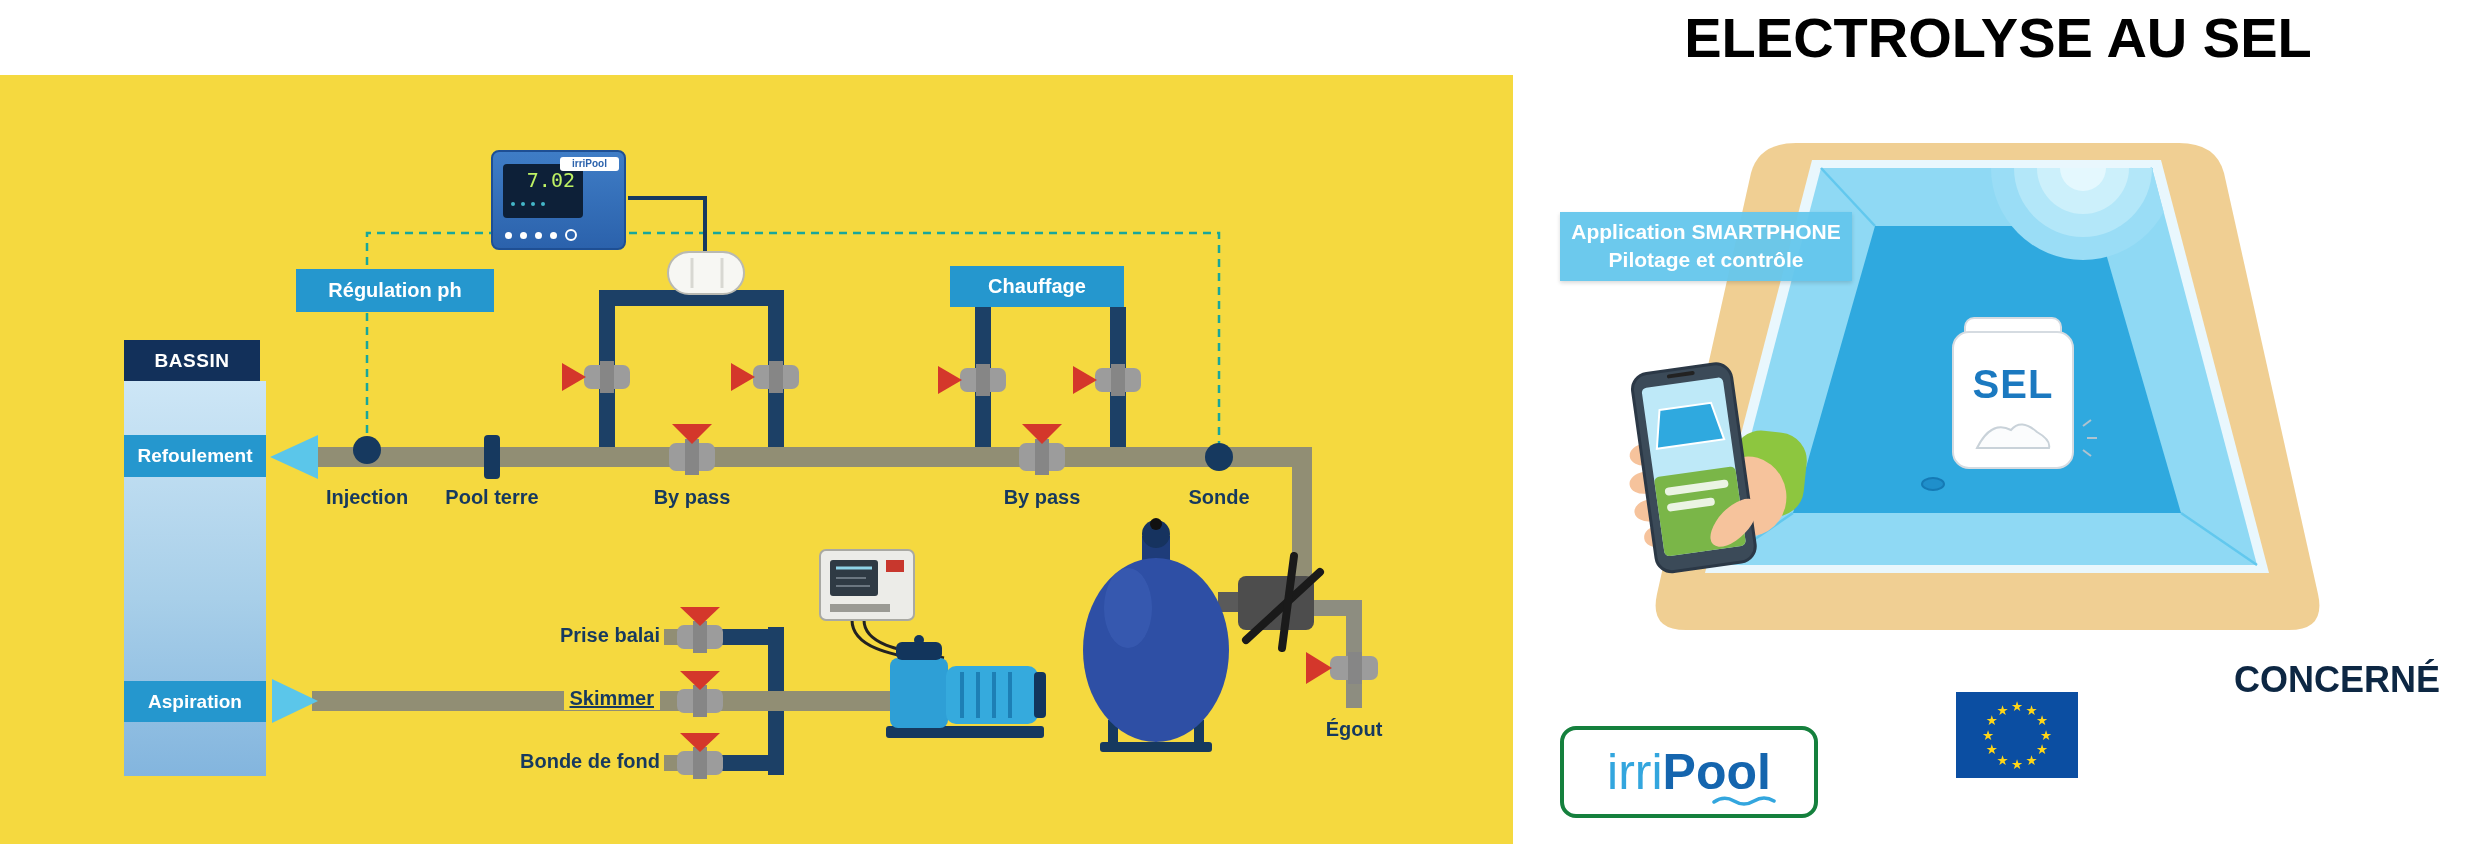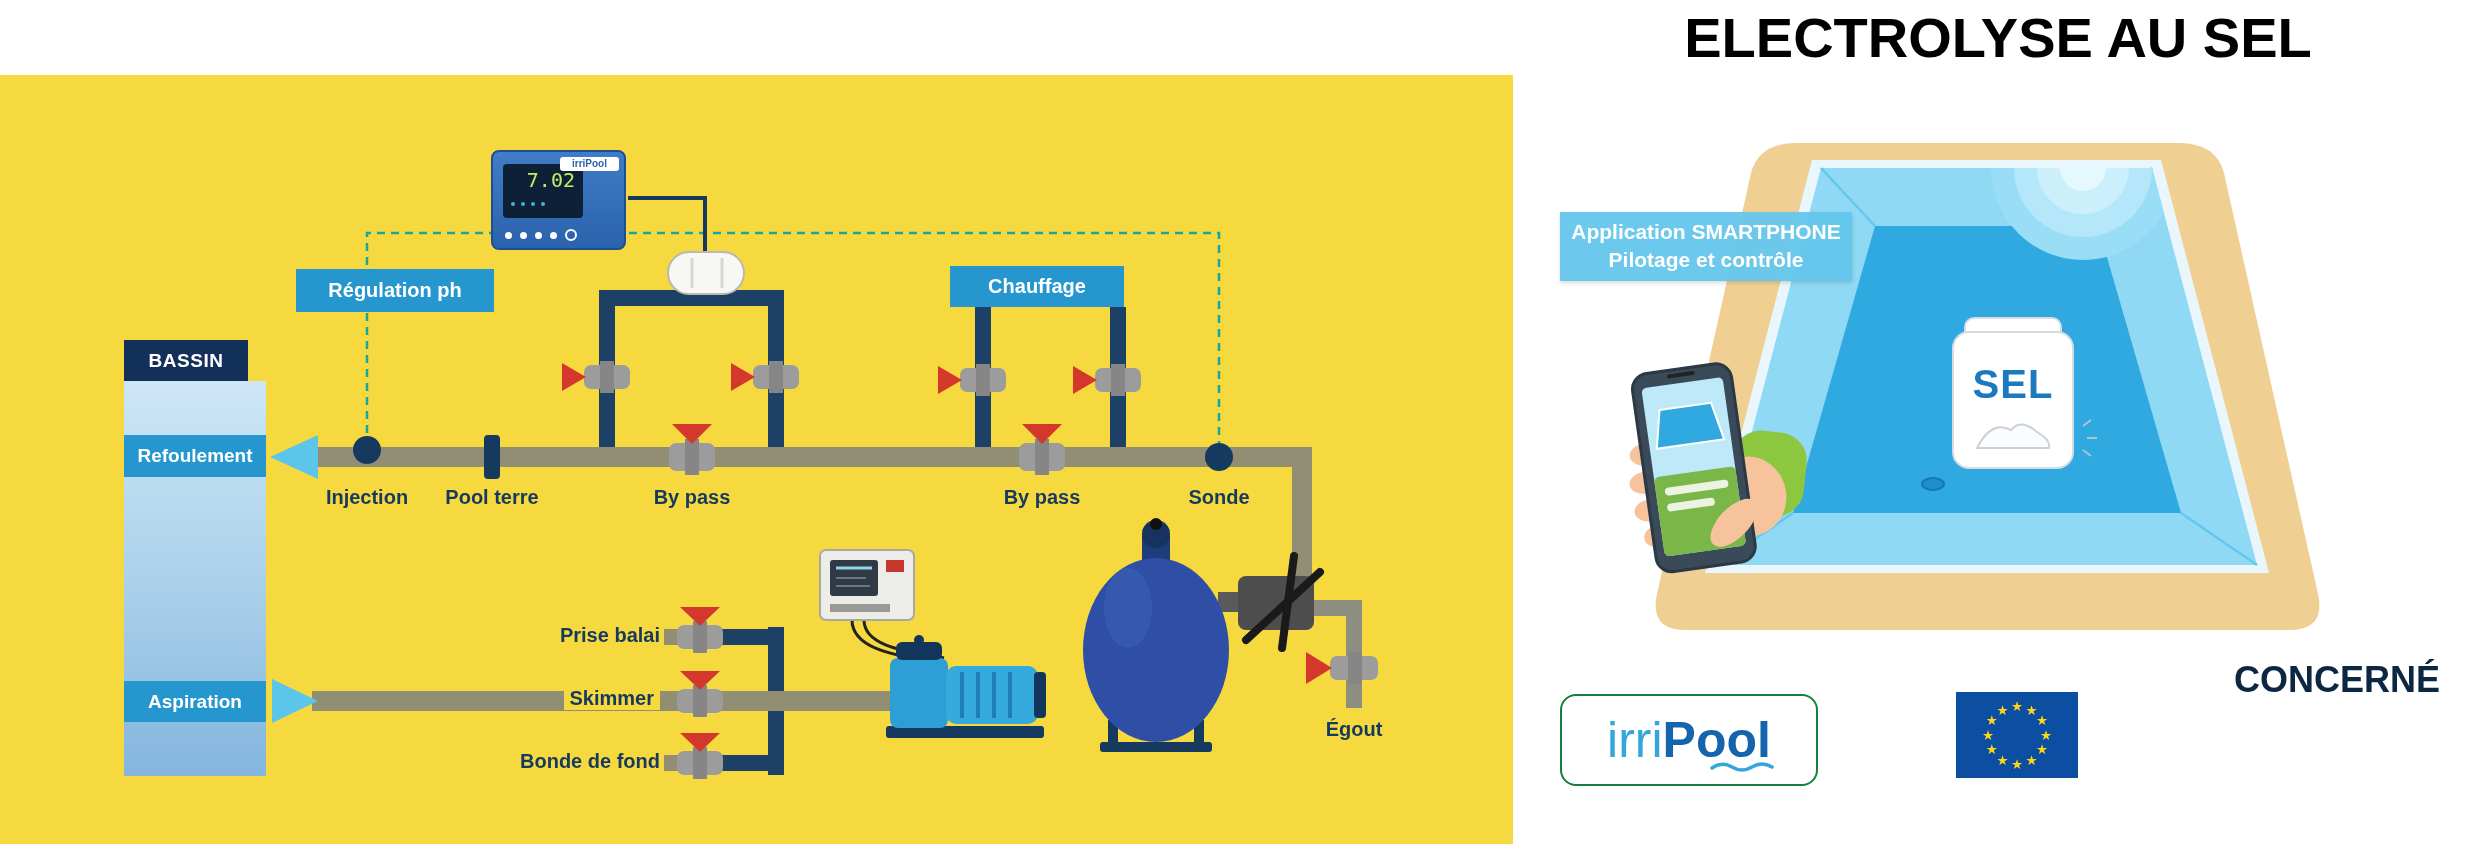--- a/index.html
+++ b/index.html
@@ -20,37 +20,37 @@
   #right-panel{position:absolute;left:1513px;top:0;width:970px;height:855px;}
 
   #left-svg{position:absolute;left:0;top:0;z-index:1;}
   #pool-svg{position:absolute;left:0;top:76px;z-index:1;}
 
   
   .bluebox{position:absolute;z-index:3;background:#2597CE;color:#fff;font-weight:bold;
     display:flex;align-items:center;justify-content:center;white-space:nowrap;}
   #box-reg-ph{left:296px;top:269px;width:198px;height:43px;font-size:20px;}
   #box-chauffage{left:950px;top:266px;width:174px;height:41px;font-size:20px;}
-  #box-bassin{left:124px;top:340px;width:124px;height:41px;font-size:19px;background:#12305A;letter-spacing:.5px;}
+  #box-bassin{left:124px;top:340px;width:136px;height:41px;font-size:19px;background:#12305A;letter-spacing:.5px;}
   #bassin-col{position:absolute;z-index:2;left:124px;top:381px;width:142px;height:395px;
     background:linear-gradient(180deg,#CDE6F6 0%,#A8CFE9 55%,#83B5DE 100%);}
   #box-refoulement{left:124px;top:435px;width:142px;height:42px;font-size:19px;}
   #box-aspiration{left:124px;top:681px;width:142px;height:41px;font-size:19px;}
 
   
   .plabel{position:absolute;z-index:3;color:#16395F;font-weight:bold;font-size:20px;white-space:nowrap;}
   .pl-center{transform:translateX(-50%);}
   #lbl-injection{left:367px;top:486px;}
   #lbl-poolterre{left:492px;top:486px;}
   #lbl-bypass1{left:692px;top:486px;}
   #lbl-bypass2{left:1042px;top:486px;}
   #lbl-sonde{left:1219px;top:486px;}
   #lbl-egout{left:1354px;top:718px;}
   #lbl-prisebalai{right:853px;top:624px;}
-  #lbl-skimmer{right:853px;top:687px;background:#F5D93F;padding:0 6px;}
+  #lbl-skimmer{right:853px;top:687px;background:#F5D93F;padding:0 6px;text-decoration:underline;}
   #lbl-bonde{right:853px;top:750px;}
 
   
   #controller{position:absolute;z-index:4;left:491px;top:150px;width:135px;height:100px;
     background:linear-gradient(180deg,#3F7DC6,#2B62AC);border:2px solid #1E4F94;border-radius:8px;}
   .ctrl-screen{position:absolute;left:10px;top:12px;width:80px;height:54px;background:#0D2038;
     border-radius:4px;color:#bef264;font-family:"DejaVu Sans Mono",monospace;font-size:20px;
     text-align:right;padding:4px 8px;}
   .ctrl-leds{position:absolute;left:18px;top:50px;display:flex;gap:6px;}
   .ctrl-leds i{width:4px;height:4px;border-radius:50%;background:#52DCEC;opacity:.8;}
@@ -58,22 +58,22 @@
     font-weight:bold;padding:1px 12px;border-radius:3px;line-height:12px;}
   .ctrl-btns{position:absolute;left:12px;bottom:7px;display:flex;gap:8px;align-items:center;}
   .ctrl-btns i{width:7px;height:7px;border-radius:50%;background:#fff;}
   .ctrl-btns i.big{width:12px;height:12px;background:transparent;border:2px solid #fff;}
 
   
   #app-label{position:absolute;z-index:4;left:47px;top:212px;width:292px;
     background:rgba(100,198,236,.95);color:#fff;font-weight:bold;font-size:21px;text-align:center;
     padding:6px 8px;line-height:1.35;box-shadow:0 2px 4px rgba(0,0,0,.15);}
 
-  #logo-irripool{position:absolute;z-index:4;left:47px;top:694px;width:258px;height:92px;background:#fff;
-    border:2px solid #15803d;border-radius:16px;display:flex;align-items:center;justify-content:center;}
+  #logo-irripool{position:absolute;z-index:4;left:47px;top:726px;width:258px;height:92px;background:#fff;
+    border:4px solid #15803d;border-radius:16px;display:flex;align-items:center;justify-content:center;}
   #logo-irripool .irri{color:#33A6DE;font-size:50px;font-weight:400;}
   #logo-irripool .pool{color:#1565AE;font-size:50px;font-weight:700;}
   #logo-irripool svg{position:absolute;left:148px;top:64px;}
 
   #logo-eu{position:absolute;z-index:4;left:443px;top:692px;width:122px;height:86px;background:#0B4EA2;}
 
   #logo-eco{position:absolute;z-index:4;left:721px;top:658px;width:224px;height:140px;color:#0D2743;}
   .eco-line1{display:flex;align-items:flex-start;}
   .eco-line1 .t{font-size:48px;font-weight:800;line-height:48px;letter-spacing:1px;}
   .eco-line1 svg{margin-left:6px;margin-top:-14px;}

